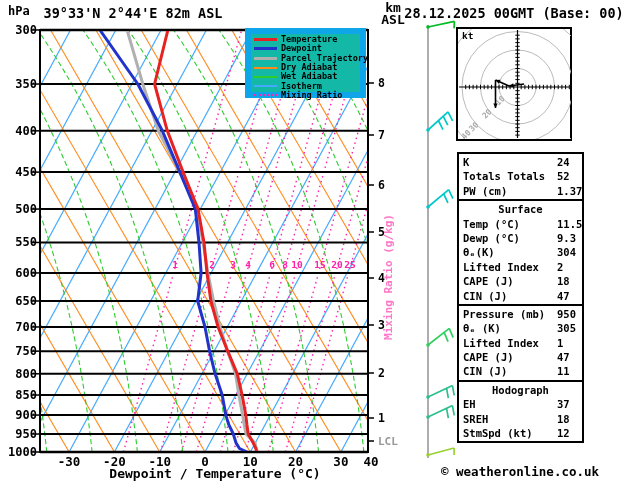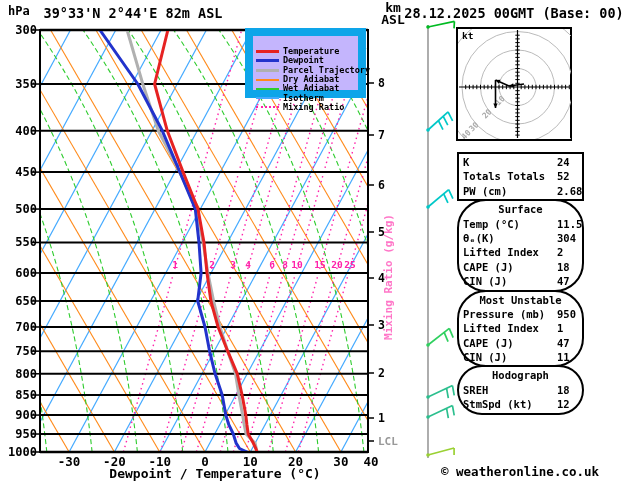--- a/index.html
+++ b/index.html
@@ -6,29 +6,29 @@
   .stage{position:relative;width:629px;height:486px;background:#fff;overflow:hidden;
          font-family:"DejaVu Sans Mono","Liberation Mono",monospace;font-weight:bold;color:#000;}
   .abs{position:absolute;white-space:nowrap;}
   #title{left:18px;top:5px;width:230px;text-align:center;font-size:13.5px;letter-spacing:0px;}
   #datetime{left:400px;top:5px;width:228px;text-align:center;font-size:13.5px;}
   #hpa-label{left:8px;top:4px;font-size:12px;}
   #km-label{left:372px;top:2px;width:42px;text-align:center;font-size:13px;line-height:12px;}
   #bottom-caption{left:40px;top:466px;width:350px;text-align:center;font-size:13px;}
   #footer-credit{left:441px;top:464px;font-size:12.5px;}
   
-  #legend-box{left:245px;top:28px;width:121px;height:70px;background:#c4b5fd;border:8px solid #0ea5e9;
-              box-sizing:border-box;padding:11px 0 0 3px;}
+  #legend-box{left:245px;top:28px;width:121px;height:70px;background:#14b8a6;border:6px solid #0ea5e9;
+              box-sizing:border-box;padding:1px 0 0 3px;}
   .lg-row{display:flex;align-items:center;height:9.3px;}
   .lg-sample{width:23px;margin-right:4px;flex:none;}
   .lg-label{font-size:8.5px;line-height:9px;}
   
   #data-table{left:457px;top:152px;width:127px;font-size:10.5px;}
   .tsec{border:2px solid #000;background:#fff;box-sizing:border-box;padding:1px 0 1px 4px;}
-  .tsec + .tsec{margin-top:-2px;border-radius:29px;}
+  .tsec + .tsec{margin-top:-2px;}
   .trow{position:relative;height:14.4px;line-height:14.4px;white-space:nowrap;}
   .trow .tval{position:absolute;left:94px;top:0;}
   .thead{height:14.4px;line-height:14.4px;text-align:center;padding-right:4px;}
   svg text{font-family:"DejaVu Sans Mono","Liberation Mono",monospace;font-weight:bold;}
 </style>
 </head>
 <body>
 
 <div class="stage">
 
@@ -342,38 +342,40 @@
       </div>
       <div class="lg-row">
         <div class="lg-sample" style="border-top: 2px dotted rgb(255, 34, 170);"></div>
         <span class="lg-label">Mixing Ratio</span>
       </div>
     </div>
   <div class="abs" id="data-table">
       <div class="tsec">
         <div class="trow"><span>K</span><span class="tval">24</span></div>
         <div class="trow"><span>Totals Totals</span><span class="tval">52</span></div>
-        <div class="trow"><span>PW (cm)</span><span class="tval">2.68</span></div>
+        <div class="trow"><span>PW (cm)</span><span class="tval">1.37</span></div>
       </div>
       <div class="tsec">
         <div class="thead">Surface</div>
         <div class="trow"><span>Temp (°C)</span><span class="tval">11.5</span></div>
+        <div class="trow"><span>Dewp (°C)</span><span class="tval">9.3</span></div>
         <div class="trow"><span>θₑ(K)</span><span class="tval">304</span></div>
         <div class="trow"><span>Lifted Index</span><span class="tval">2</span></div>
         <div class="trow"><span>CAPE (J)</span><span class="tval">18</span></div>
         <div class="trow"><span>CIN (J)</span><span class="tval">47</span></div>
       </div>
       <div class="tsec">
-        <div class="thead">Most Unstable</div>
         <div class="trow"><span>Pressure (mb)</span><span class="tval">950</span></div>
+        <div class="trow"><span>θₑ (K)</span><span class="tval">305</span></div>
         <div class="trow"><span>Lifted Index</span><span class="tval">1</span></div>
         <div class="trow"><span>CAPE (J)</span><span class="tval">47</span></div>
         <div class="trow"><span>CIN (J)</span><span class="tval">11</span></div>
       </div>
       <div class="tsec">
         <div class="thead">Hodograph</div>
+        <div class="trow"><span>EH</span><span class="tval">37</span></div>
         <div class="trow"><span>SREH</span><span class="tval">18</span></div>
         <div class="trow"><span>StmSpd (kt)</span><span class="tval">12</span></div>
       </div>
     </div>
   <div class="abs" id="footer-credit">© weatheronline.co.uk</div>
   <div class="abs" id="bottom-caption">Dewpoint / Temperature (°C)</div>
 </div>
 
 </body></html>

